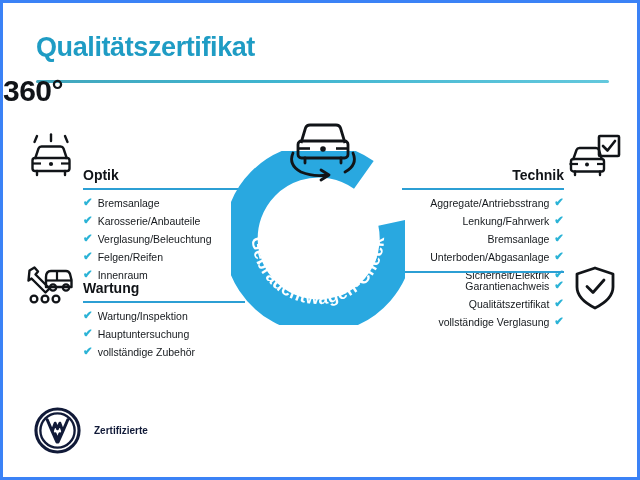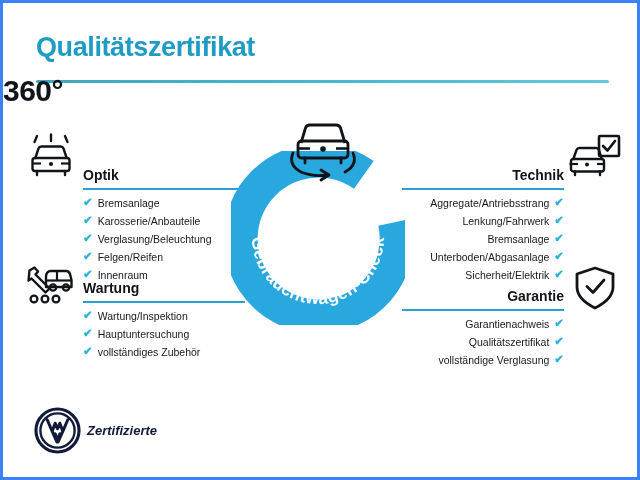--- a/index.html
+++ b/index.html
@@ -139,26 +139,25 @@
   #badge-car svg{display:block;width:100%;height:100%;}
 
   
   #footer{
     position:absolute;left:31px;top:404px;
     display:flex;align-items:center;
   }
   #vw-logo{width:47px;height:47px;flex:0 0 auto;}
   #vw-logo svg{display:block;width:100%;height:100%;}
   #footer-text{
-    margin-left:6px;
-    font-size:13px;
+    margin-left:13px;
+    font-size:10px;
     font-weight:bold;
     color:#111a38;
     line-height:1.35;
-    font-style:italic;
   }
   #footer-text div{white-space:nowrap;}
 </style>
 </head>
 <body>
 
 <div id="page">
 
   <div id="header">
     <div id="page-title">Qualitätszertifikat</div>
@@ -234,21 +233,21 @@
       <div class="item">
         <span class="check">✔</span>
         <span>Wartung/Inspektion</span>
       </div>
       <div class="item">
         <span class="check">✔</span>
         <span>Hauptuntersuchung</span>
       </div>
       <div class="item">
         <span class="check">✔</span>
-        <span>vollständiges Zubehör</span>
+        <span>vollständige Zubehör</span>
       </div>
     </div>
   </div>
 
   <div class="sec-icon" id="icon-technik">
     <svg viewBox="0 0 52 46">
       <path d="M4 27 L7.5 17 Q8.3 15 10.5 15 L27 15 Q29.2 15 30 17 L33 27" fill="none" stroke="#111418" stroke-width="2.4" stroke-linejoin="round"></path>
       <rect x="2" y="26" width="33" height="12.5" rx="2.5" fill="none" stroke="#111418" stroke-width="2.4"></rect>
       <line x1="0.5" y1="31" x2="9" y2="31" stroke="#111418" stroke-width="2.2"></line>
       <line x1="28" y1="31" x2="36" y2="31" stroke="#111418" stroke-width="2.2"></line>
@@ -290,23 +289,20 @@
   </div>
 
   <div class="sec-icon" id="icon-garantie">
     <svg viewBox="0 0 44 46">
       <path d="M22 3 L40 9 L40 22 Q40 34 22 43 Q4 34 4 22 L4 9 Z" fill="none" stroke="#111418" stroke-width="2.8" stroke-linejoin="round"></path>
       <path d="M14 21.5 L20 27.5 L31 15" fill="none" stroke="#111418" stroke-width="2.8" stroke-linecap="round" stroke-linejoin="round"></path>
     </svg>
   </div>
 
   <div class="section right" id="sec-garantie">
-    <div class="sec-head">
-      <span class="sec-title">Garantie</span>
-    </div>
     <div class="sec-rule"></div>
     <div class="items">
       <div class="item">
         <span>Garantienachweis</span>
         <span class="check">✔</span>
       </div>
       <div class="item">
         <span>Qualitätszertifikat</span>
         <span class="check">✔</span>
       </div>

